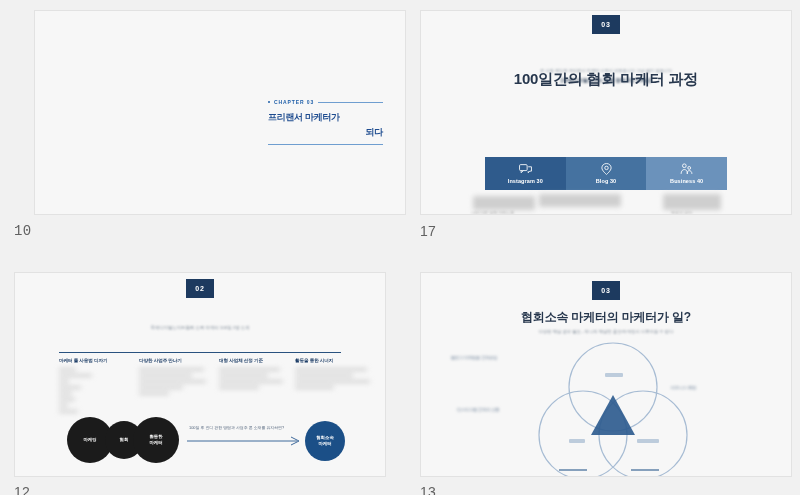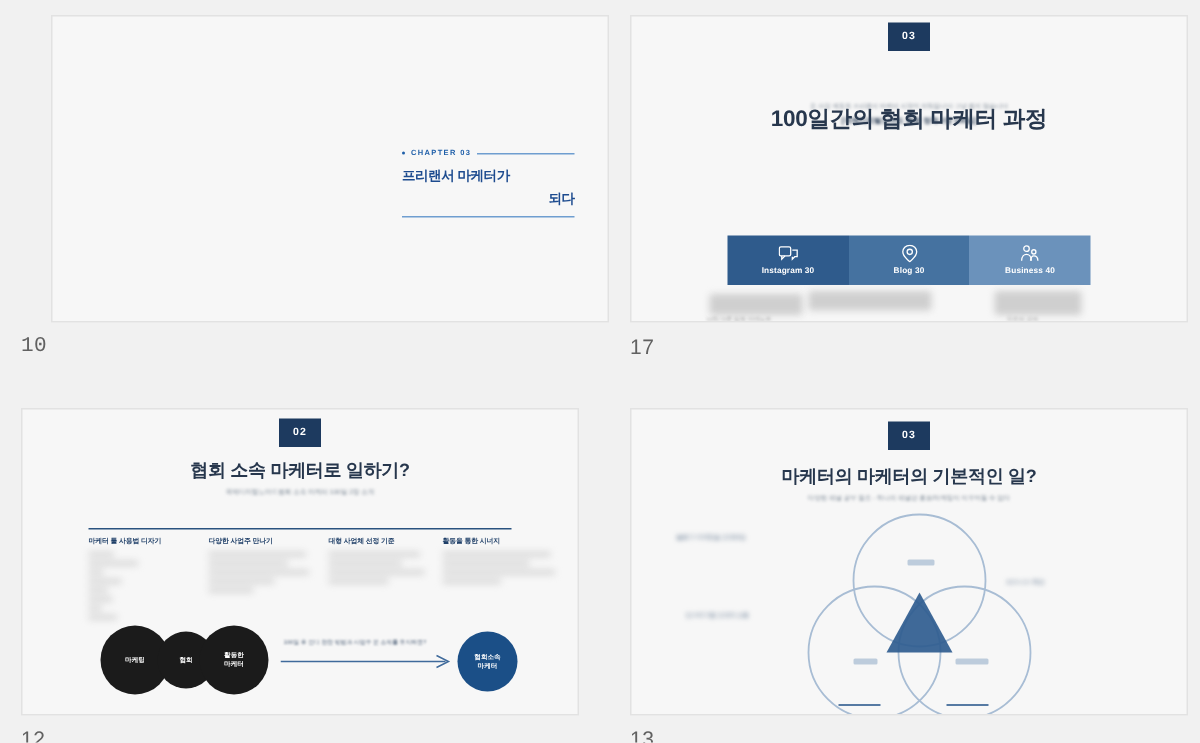--- a/index.html
+++ b/index.html
@@ -182,21 +182,20 @@
       <div class="s11-blurtext" style="left:250px; top:199px;">목표의 경자</div>
     </div>
     <div class="page-num" style="left:0px; top:213px;">17</div>
   </div>
 
   <div class="slide-cell" style="left:14px; top:272px;">
     <div class="slide-frame" style="width:372px; height:205px;">
 
       <div class="chapnum" style="top:6px;">02</div>
 
-      <div class="s-title" style="top:32px; font-size:12px;">협회 소속 마케터로 일하기?</div>
       <div class="s-sub" style="top:52px; font-size:4.4px;">국제디지털노마드협회 소속 마케터 100일 2장 소개</div>
 
       <div style="position:absolute; left:44px; right:44px; top:79px; height:1.4px; background:#29527f;"></div>
 
       <div class="s12-col" style="left:44px; top:85px; width:72px;">
         <div class="h">마케터 툴 사용법 디자기</div>
         <div class="body">
           <i style="width:24%"></i>
             <i style="width:46%"></i>
             <i style="width:14%"></i>
@@ -263,21 +262,21 @@
       </div>
     </div>
     <div class="page-num" style="left:0px; top:212px;">12</div>
   </div>
 
   <div class="slide-cell" style="left:420px; top:272px;">
     <div class="slide-frame" style="width:372px; height:205px;">
 
       <div class="chapnum" style="top:8px;">03</div>
 
-      <div class="s-title" style="top:36px; font-size:12px;">마케터의 마케터의 기본적인 일?</div>
+      <div class="s-title" style="top:36px; font-size:12px;">협회소속 마케터의 마케터가 일?</div>
       <div class="s-sub" style="top:56px; font-size:4.3px;">다양한 채널 공부 필요 - 하나의 채널만 홍보/마케팅이 이루어질 수 없다</div>
 
       <svg style="position:absolute; left:92px; top:66px;" width="200" height="140" viewBox="0 0 200 140">
         <g fill="none" stroke="#9fb6d0" stroke-width="1.2" opacity="0.9">
           <circle cx="100" cy="48" r="44"></circle>
           <circle cx="70" cy="96" r="44"></circle>
           <circle cx="130" cy="96" r="44"></circle>
         </g>
         <path d="M100 56 L122 96 L78 96 Z" fill="#2f5c8f" opacity="0.92"></path>
         <g fill="#8fa9c6" opacity="0.55">

